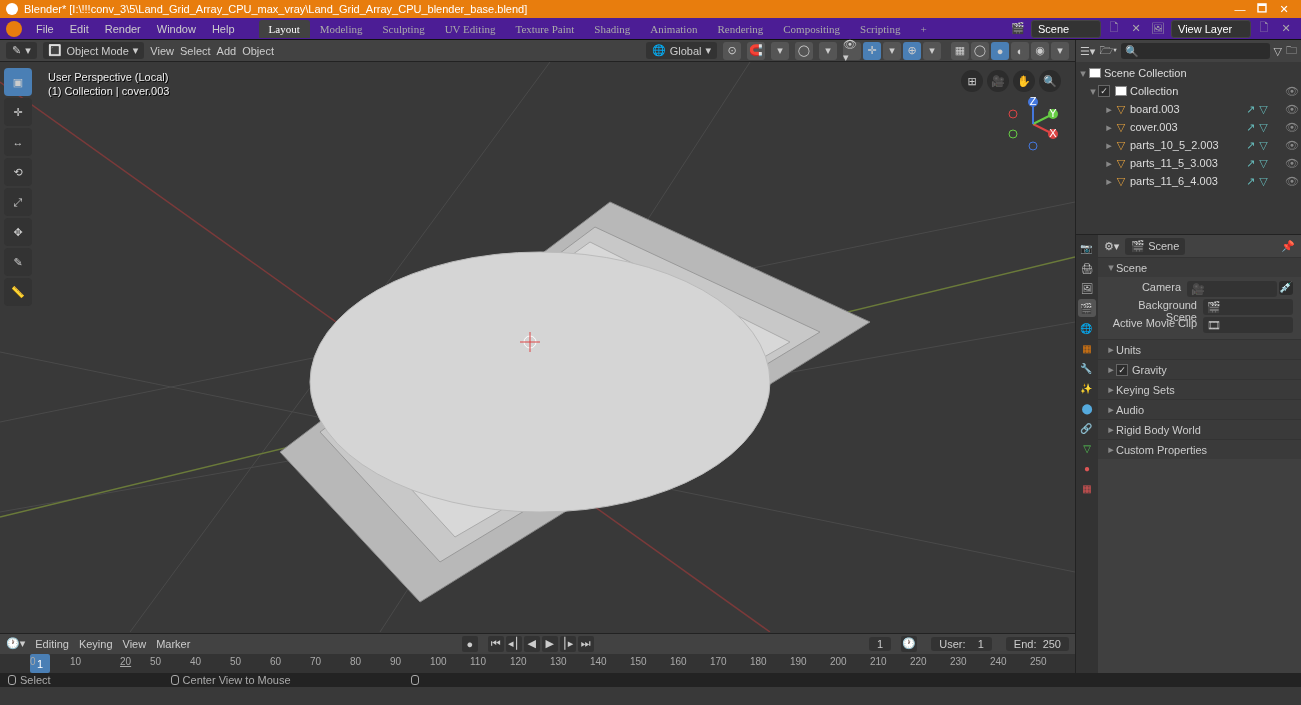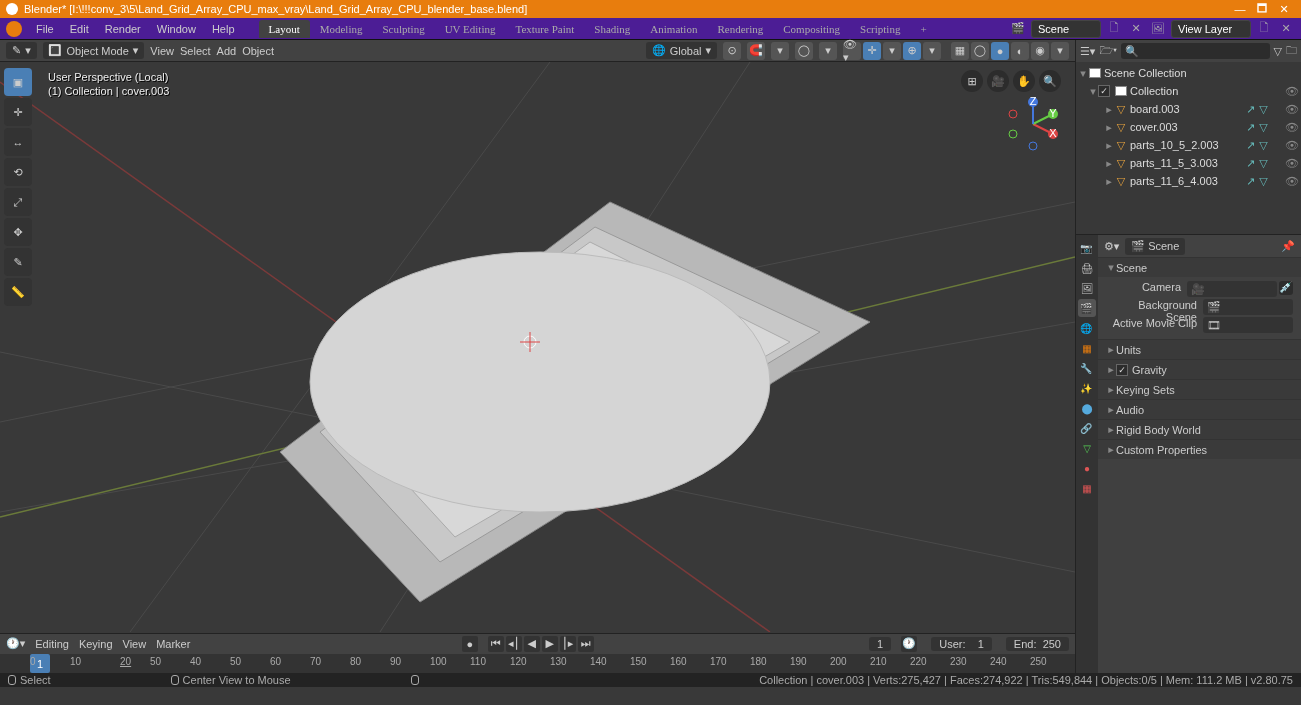--- a/index.html
+++ b/index.html
@@ -457,14 +457,13 @@
 
 <div class="statusbar">
   <span class="mouse-icon"></span>
   <span>Select</span>
   <span style="width:120px"></span>
   <span class="mouse-icon"></span>
   <span>Center View to Mouse</span>
   <span style="width:120px"></span>
   <span class="mouse-icon"></span>
   <span class="spacer"></span>
-  <span>Collection | cover.003 | Verts:275,427 | Faces:274,922 | Tris:549,844 | Objects:0/5 | Mem: 111.2 MB | v2.80.75</span>
 </div>
 
 </body></html>

